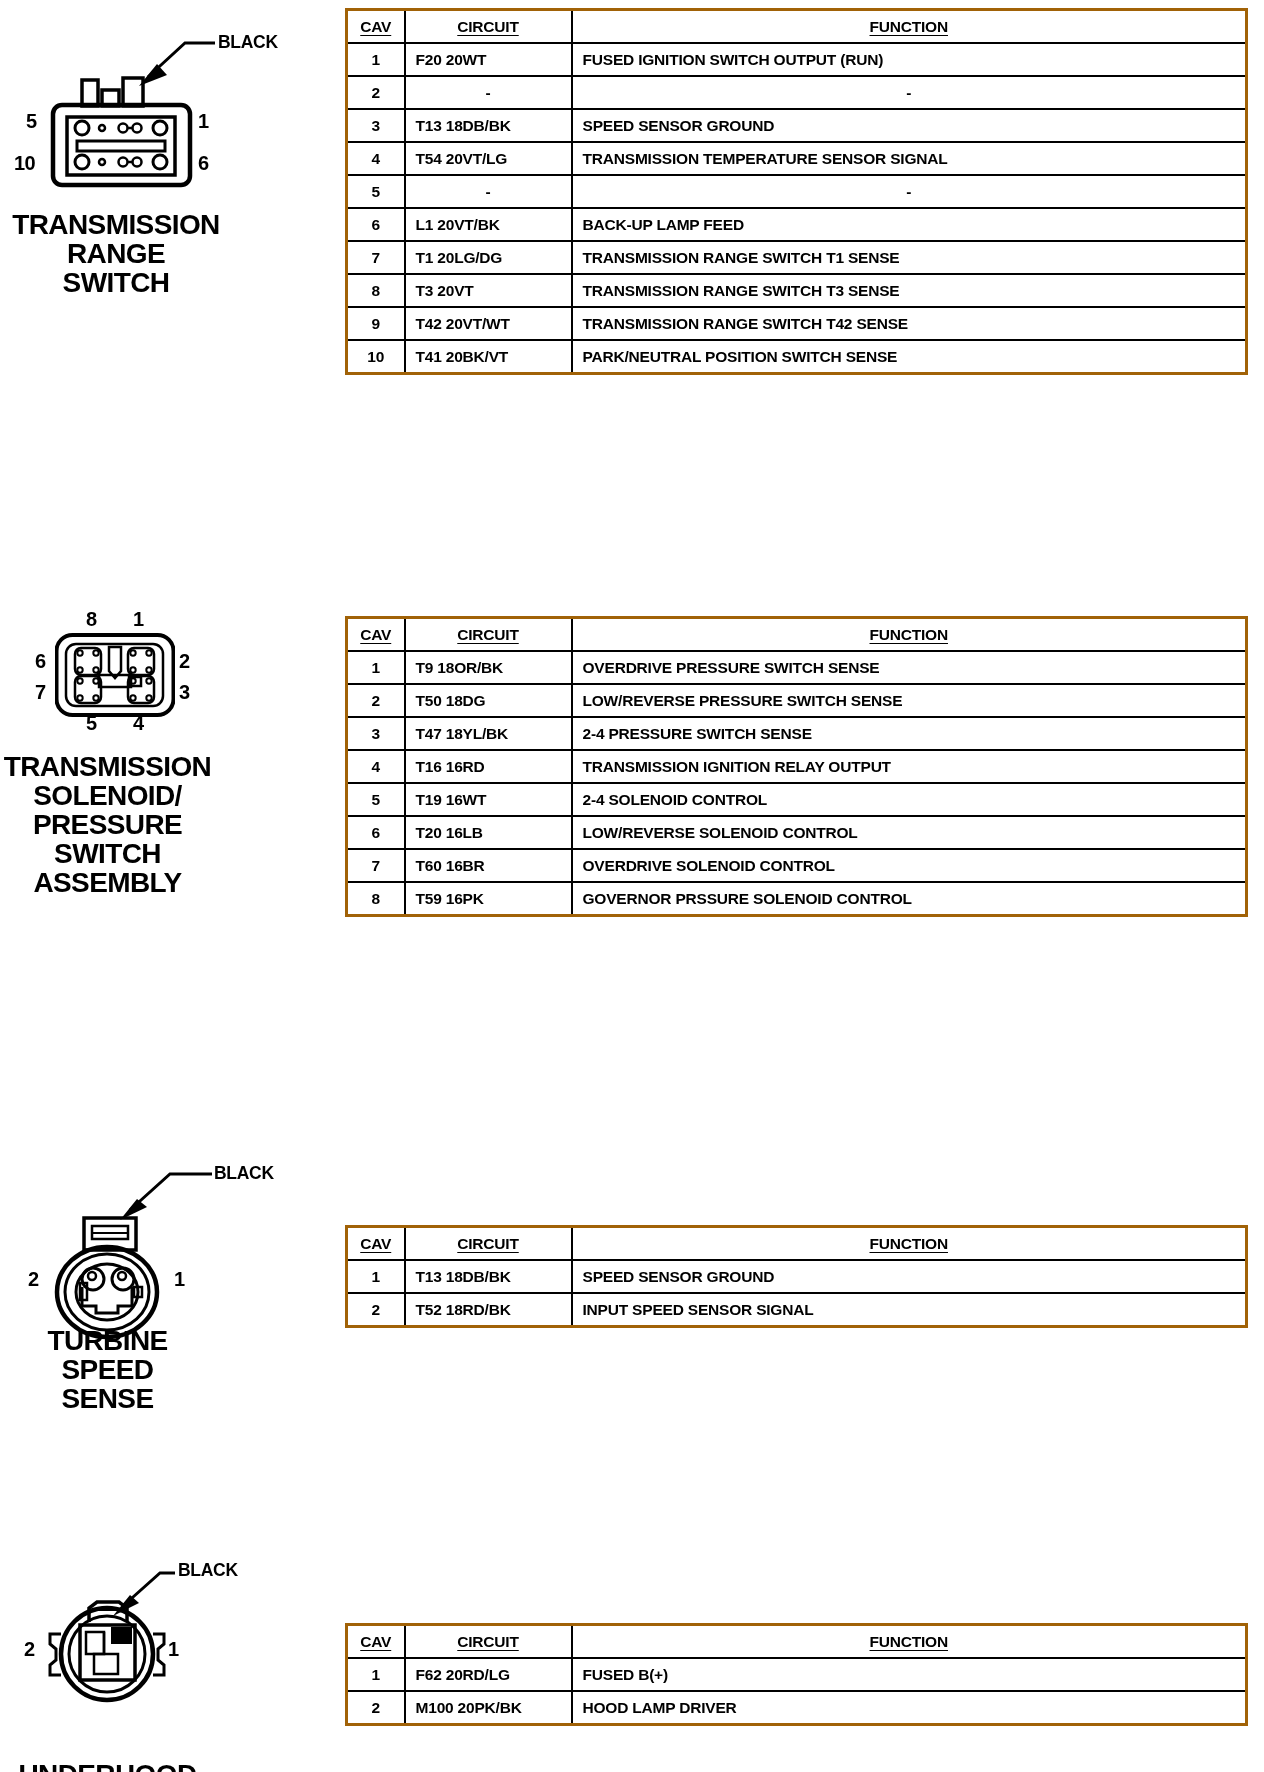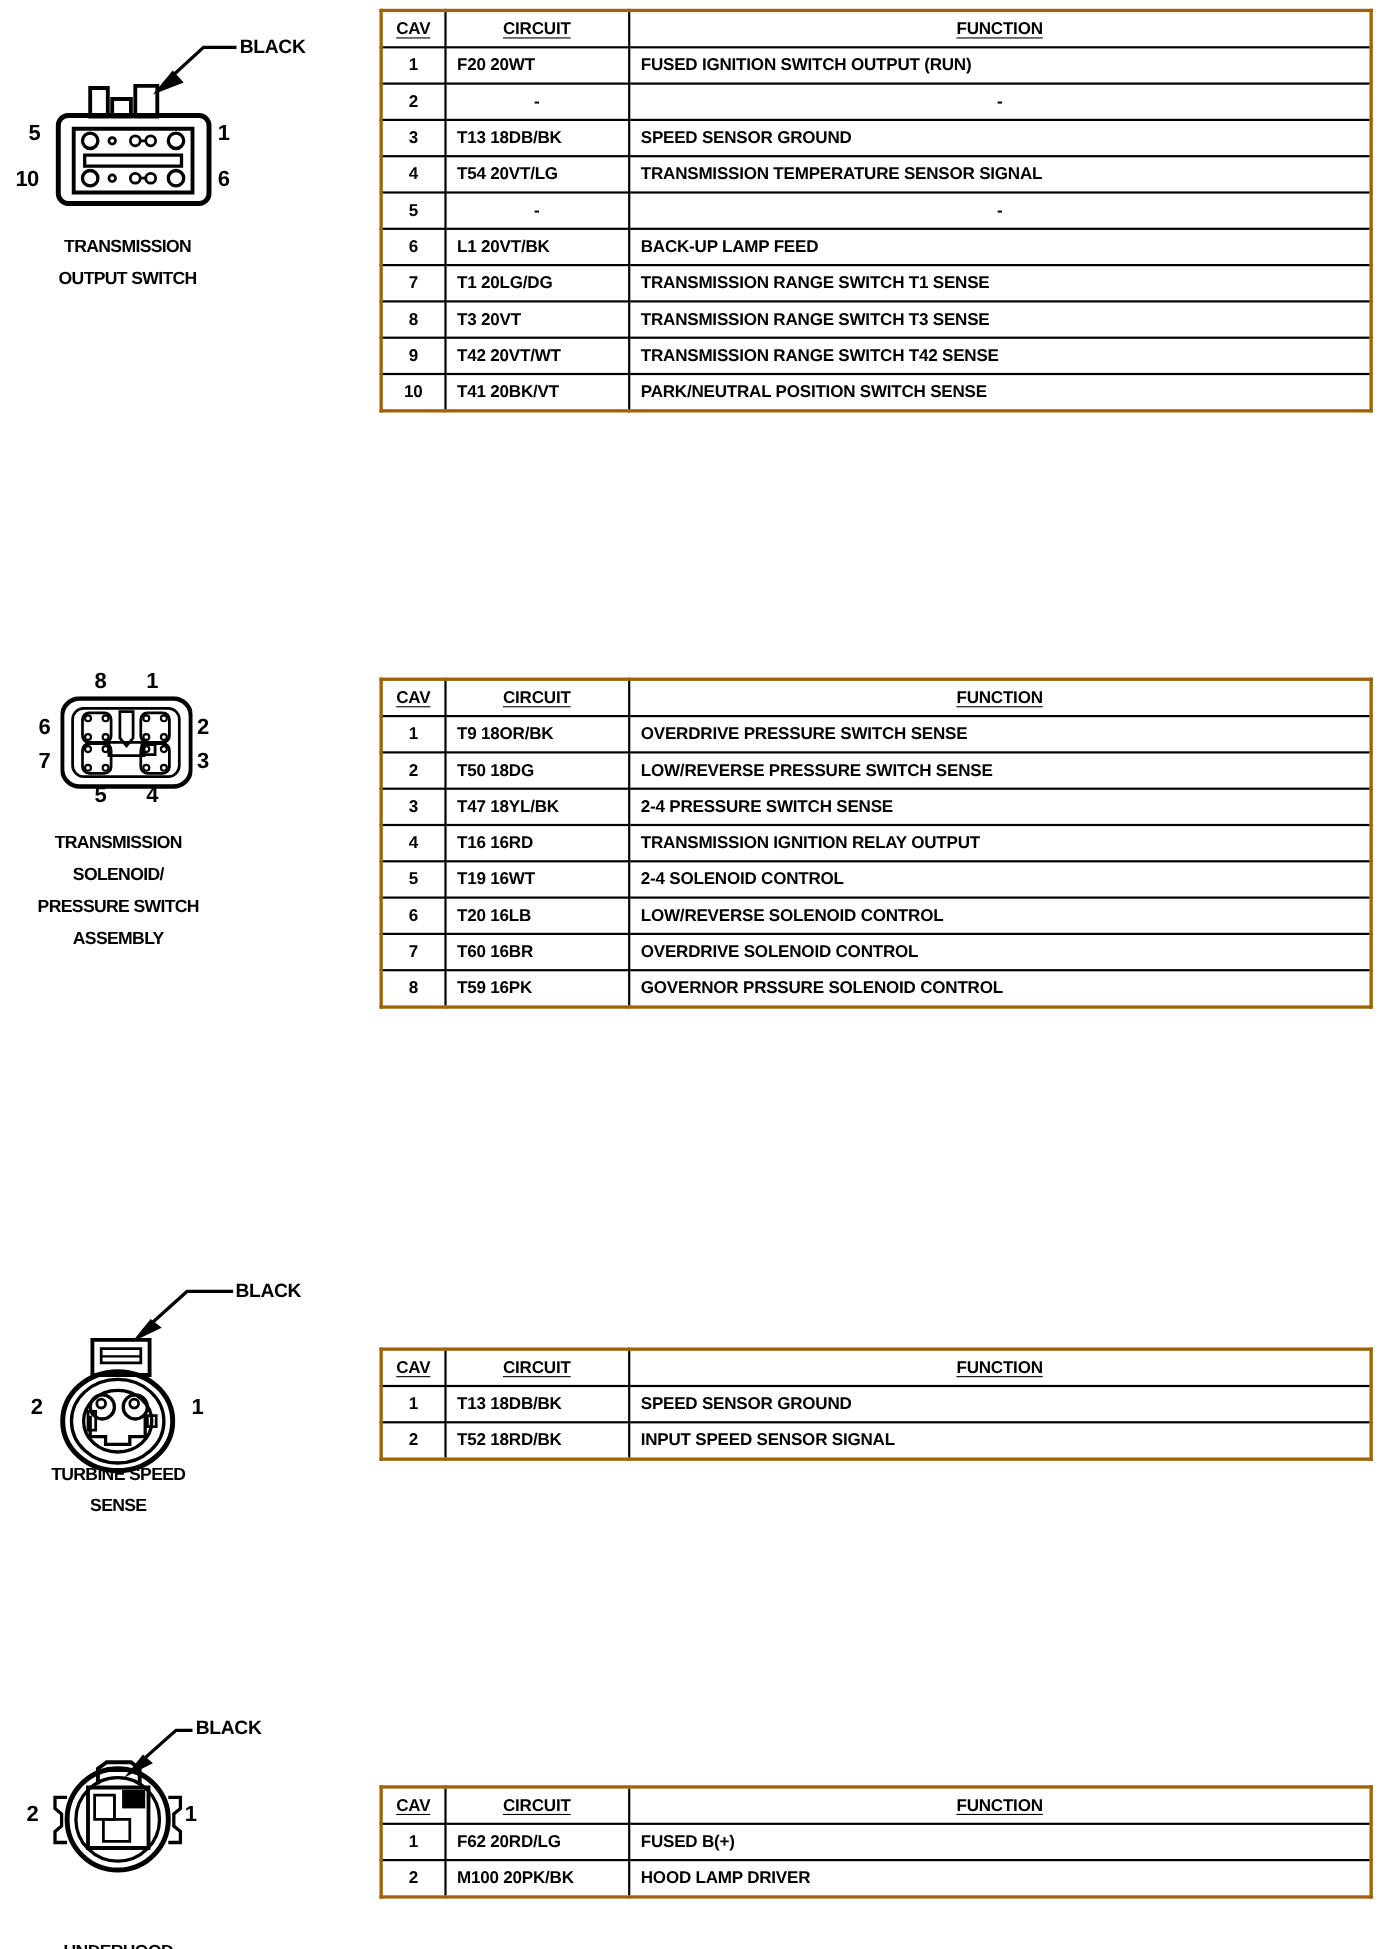--- a/index.html
+++ b/index.html
@@ -29,21 +29,21 @@
   .center { text-align:center !important; padding:0 !important; }
 
   
   .pin {
     position:absolute; font-weight:bold; font-size:20px; letter-spacing:-0.5px;
   }
   .color-label {
     position:absolute; font-weight:bold; font-size:17.5px; letter-spacing:-0.3px;
   }
   .conn-title {
-    position:absolute; text-align:center; font-weight:bold; font-size:16px;
+    position:absolute; text-align:center; font-weight:bold; font-size:28px;
     letter-spacing:-0.6px; line-height:29px;
   }
   .conn-title span { display:block; }
 </style>
 </head>
 <body>
 
 <div class="page">
 
   <div>
@@ -69,21 +69,21 @@
       <line x1="82" y1="142" x2="88" y2="142" stroke="#000" stroke-width="2.5"></line>
       <circle cx="115" cy="142" r="7" fill="none" stroke="#000" stroke-width="3"></circle>
     </svg>
     <div class="color-label" style="left:218px; top:32px;">BLACK</div>
     <div class="pin" style="left:26px;  top:110px;">5</div>
     <div class="pin" style="left:198px; top:110px;">1</div>
     <div class="pin" style="left:14px;  top:152px;">10</div>
     <div class="pin" style="left:198px; top:152px;">6</div>
     <div class="conn-title" style="left:10px; top:210px; width:212px;">
       <span>TRANSMISSION</span>
-      <span>OUTPUT SWITCH</span>
+      <span>RANGE SWITCH</span>
     </div>
 
     <table class="pinout" style="left:345px; top:8px;">
       <colgroup>
           <col style="width:58px">
           <col style="width:167px">
           <col style="width:675px">
         </colgroup>
       <tbody>
           <tr>

